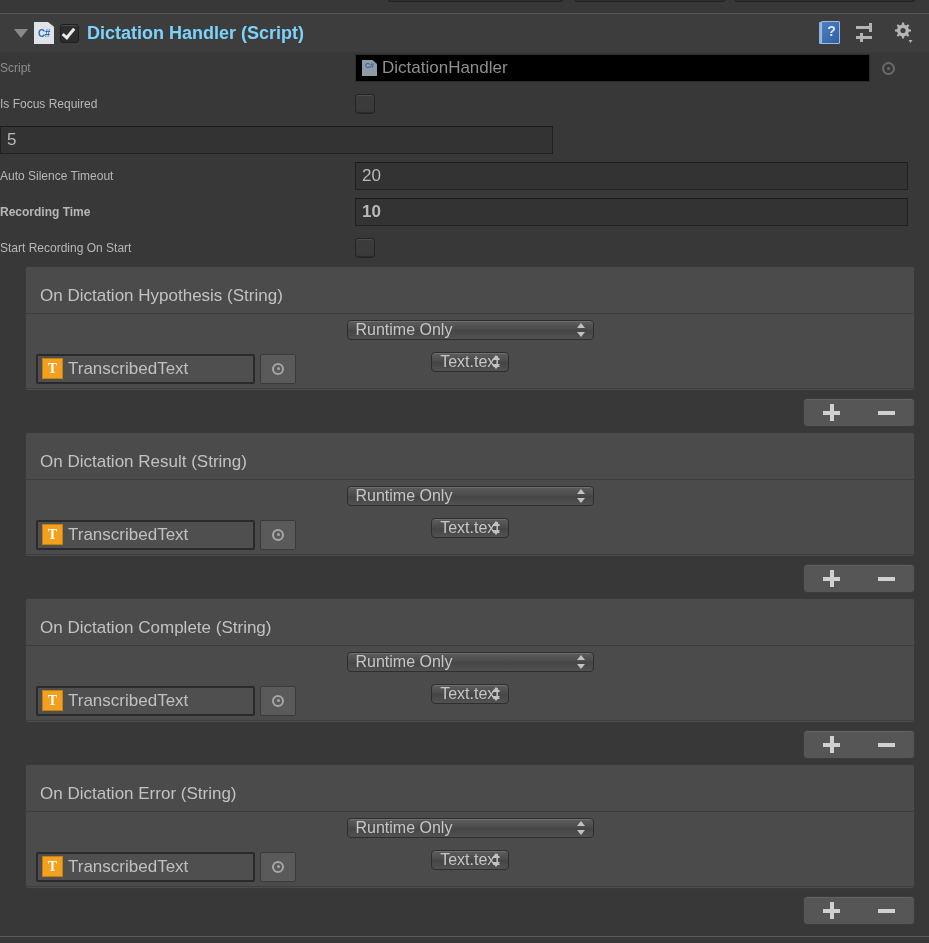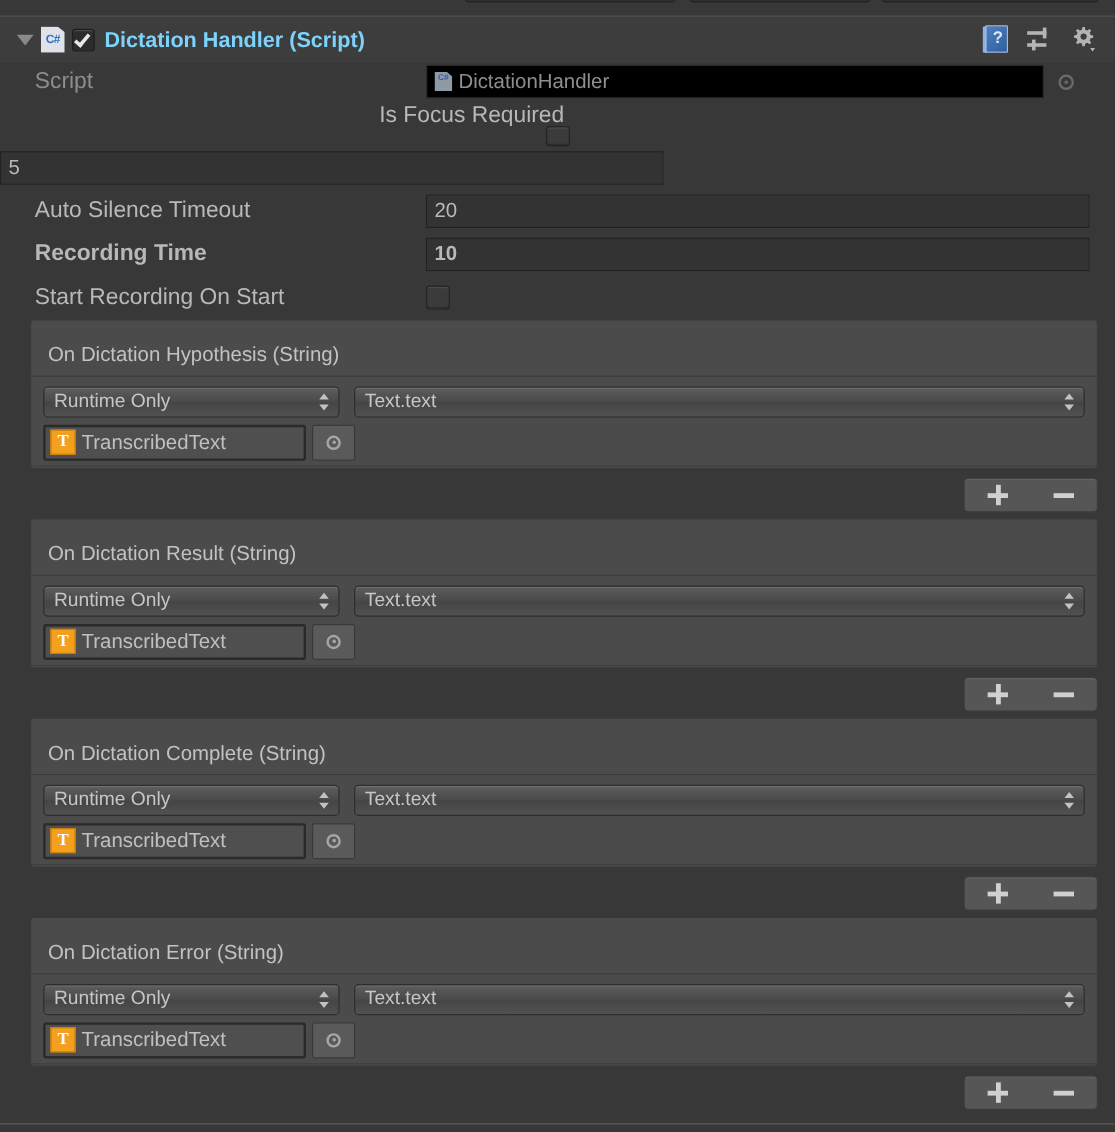--- a/index.html
+++ b/index.html
@@ -75,21 +75,21 @@
     position: absolute; left: 3px; top: 2px; width: 19px;
     text-align: center; font-size: 14px; font-weight: bold; color: #dce9f8;
   }
   .preset-icon { width: 22px; height: 22px; position: relative; }
   .preset-icon i { position: absolute; background: #b4b4b4; display: block; }
   .gear-icon { width: 24px; height: 24px; position: relative; }
 
   
   .prop-row { position: absolute; left: 0; width: 929px; height: 36px; display: flex; align-items: center; }
   .prop-label {
-    width: 355px; padding-left: 29px; font-size: 19px; color: #b8b8b8;
+    width: 355px; font-size: 12px; color: #b8b8b8;
     white-space: nowrap; overflow: hidden;
   }
   .prop-label.dim { color: #8d8d8d; }
 
   .field-box {
     height: 28px; background: #333333;
     border: 1px solid #212121; border-top-color: #1b1b1b;
     border-radius: 1px; display: flex; align-items: center;
     padding: 0 6px; font-size: 17px; color: #b9b9b9;
   }
@@ -131,21 +131,21 @@
     position: absolute; left: 25px; width: 890px;
     background: #4b4b4b; border: 1px solid #3a3a3a; border-radius: 3px;
   }
   .event-header {
     height: 35px; display: flex; align-items: center;
     padding-left: 14px; font-size: 17px; color: #c2c2c2;
     border-bottom: 1px solid #3c3c3c;
     margin-top: 12px;
   }
   .event-body { padding: 6px 10px 4px 10px; }
-  .event-row1 { display: flex; gap: 12px; align-items: center; height: 30px; }
+  .event-row1 { display: flex; gap: 12px; align-items: center; height: 30px; flex-direction: column; }
   .event-row2 { display: flex; align-items: center; height: 34px; padding-top: 3px; }
 
   .dropdown {
     height: 26px; border-radius: 4px;
     background: linear-gradient(180deg, #5d5d5d 0%, #4a4a4a 48%, #454545 52%, #515151 100%);
     border: 1px solid #2e2e2e;
     box-shadow: inset 0 1px 0 rgba(255,255,255,0.12);
     display: flex; align-items: center; padding: 0 8px;
     font-size: 16px; color: #c6c6c6; position: relative;
   }
@@ -260,21 +260,21 @@
     <div class="script-mini-icon">
         <span>C#</span>
       </div>
     <span>DictationHandler</span>
   </div>
   <div class="target-btn">
       <div class="ring"></div>
     </div>
 </div>
 
-<div class="prop-row" style="top:86px;flex-direction:column;">
+<div class="prop-row" style="top:86px;">
   <div class="prop-label">Is Focus Required</div>
   <div class="check-box"></div>
 </div>
 
 <div class="prop-row" style="top:122px;">
   <div class="field-box value-field">
     <span>5</span>
   </div>
 </div>
 

